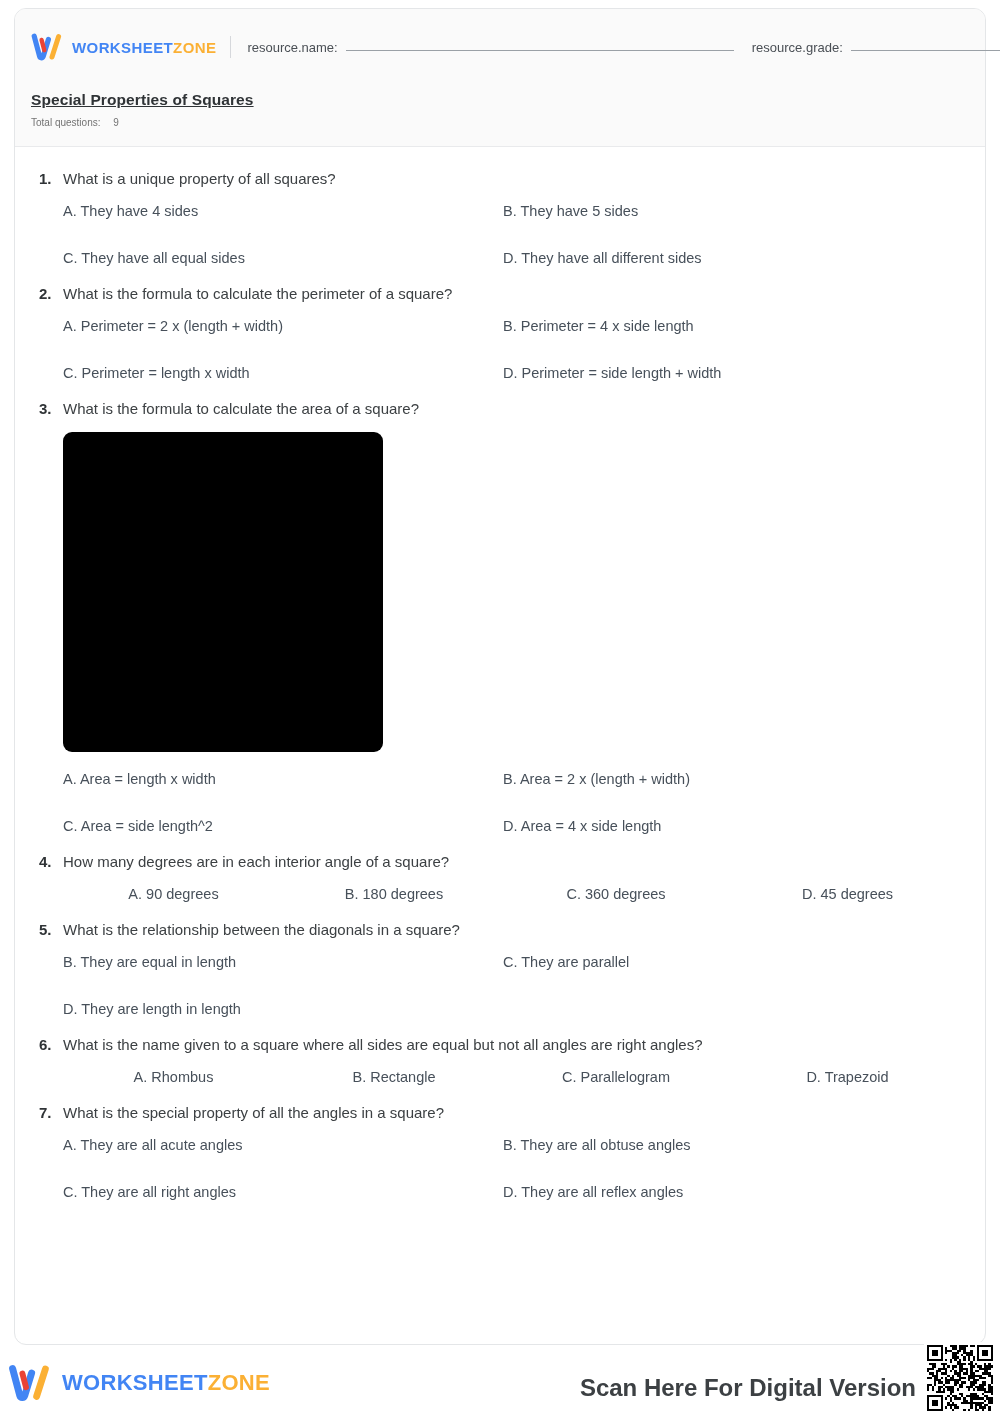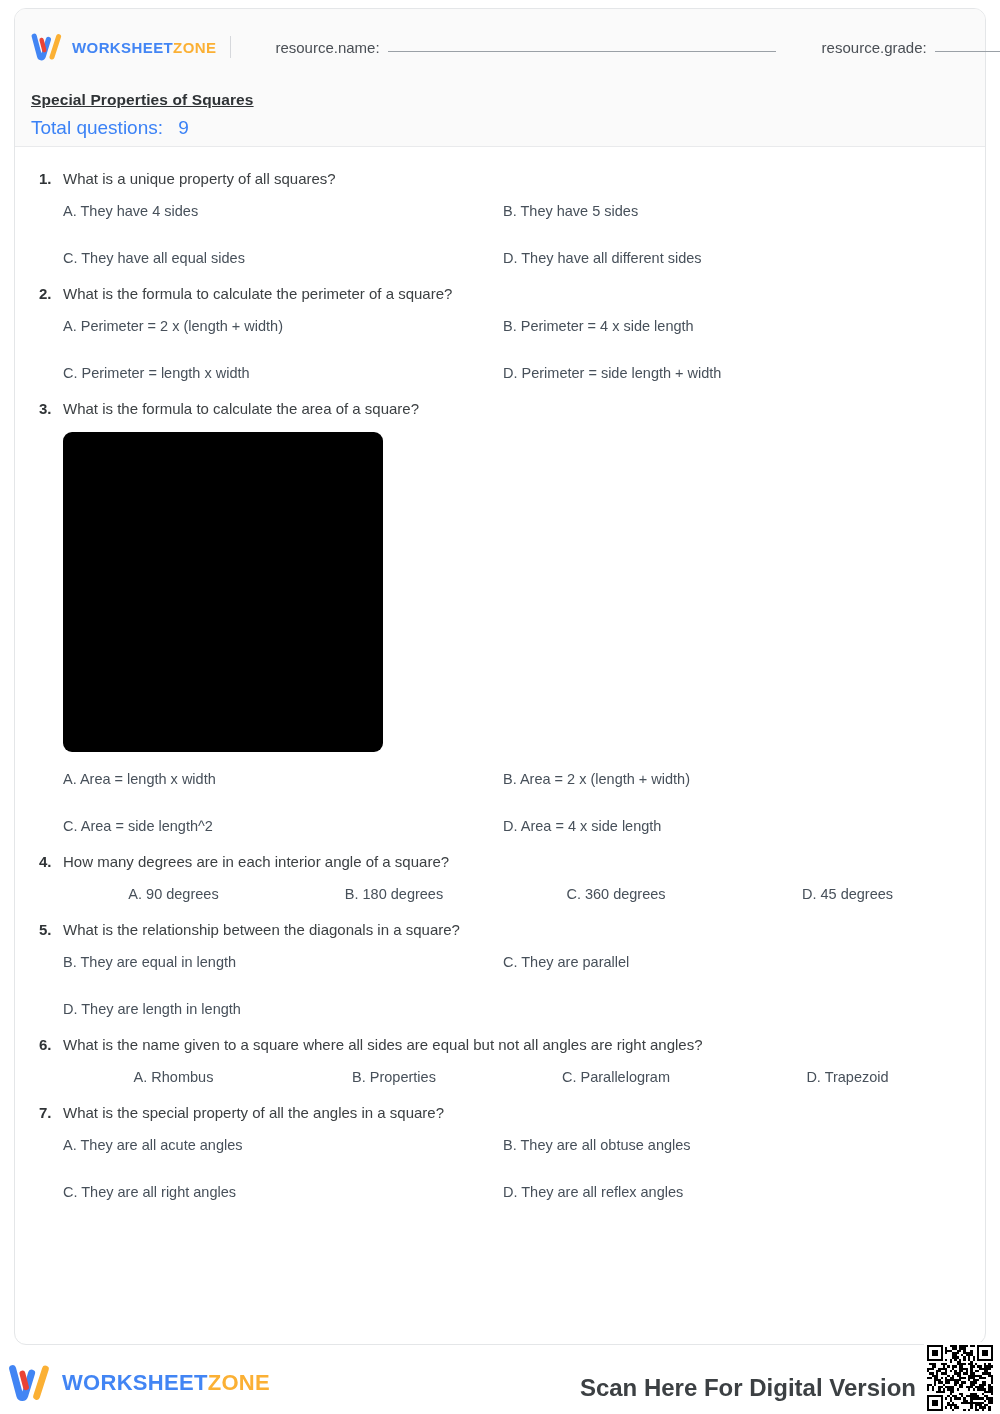--- a/index.html
+++ b/index.html
@@ -75,24 +75,23 @@
     margin: 0 16px 0 14px;
     flex: 0 0 auto;
   }
 
   .field {
     display: flex;
     align-items: baseline;
     flex: 0 0 auto;
   }
   .field-label {
-    font-size: 15px;
+    font-size: 13px;
     color: #4a4f55;
     white-space: nowrap;
-    margin-left: 28px;
   }
   .field-rule {
     display: inline-block;
     height: 1px;
     background: #9aa0a6;
     margin-left: 8px;
     align-self: flex-end;
     margin-bottom: 4px;
   }
   .rule-name { width: 388px; }
@@ -108,22 +107,22 @@
     font-size: 15.5px;
     font-weight: 700;
     color: #2f3336;
     letter-spacing: 0.1px;
     text-decoration: underline;
   }
   .sheet-meta {
     position: absolute;
     left: 16px;
     top: 108px;
-    font-size: 19px;
-    color: #3b82f6;
+    font-size: 10px;
+    color: #737373;
   }
   .sheet-meta .meta-count {
     margin-left: 10px;
   }
 
   
   .sheet-body {
     position: relative;
     padding: 22px 0 0 0;
   }
@@ -340,21 +339,21 @@
           <div class="answer">D. They are length in length</div>
         </div>
       </div>
       <div class="question">
         <div class="q-head">
           <span class="q-num">6.</span>
           <span class="q-text">What is the name given to a square where all sides are equal but not all angles are right angles?</span>
         </div>
         <div class="answers cols-4">
           <div class="answer">A. Rhombus</div>
-          <div class="answer">B. Properties</div>
+          <div class="answer">B. Rectangle</div>
           <div class="answer">C. Parallelogram</div>
           <div class="answer">D. Trapezoid</div>
         </div>
       </div>
       <div class="question">
         <div class="q-head">
           <span class="q-num">7.</span>
           <span class="q-text">What is the special property of all the angles in a square?</span>
         </div>
         <div class="answers cols-2">

